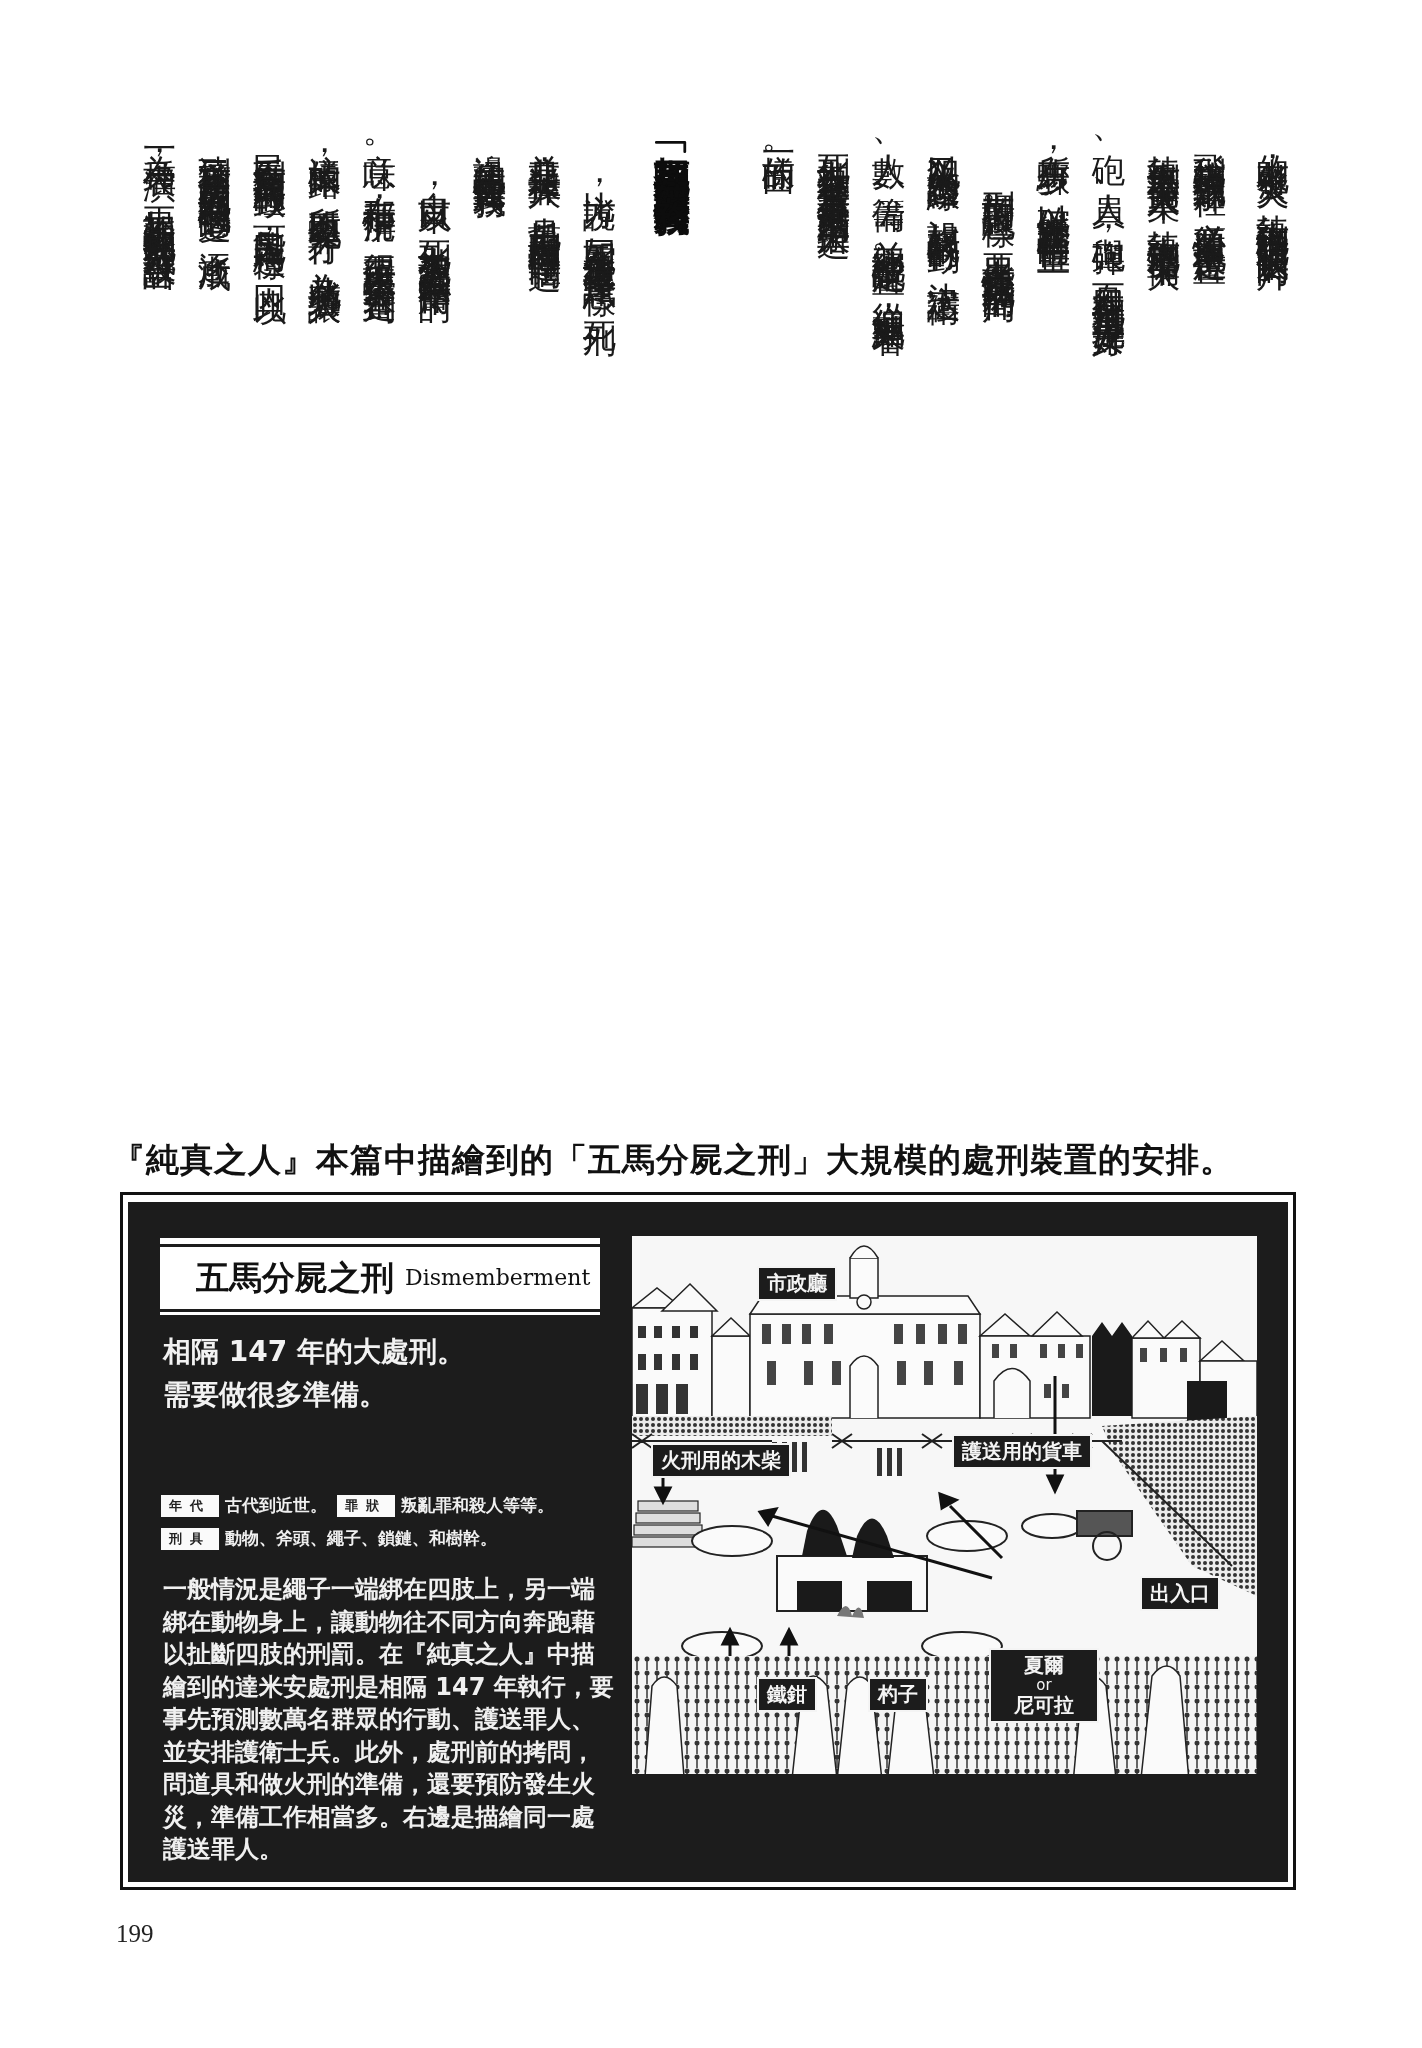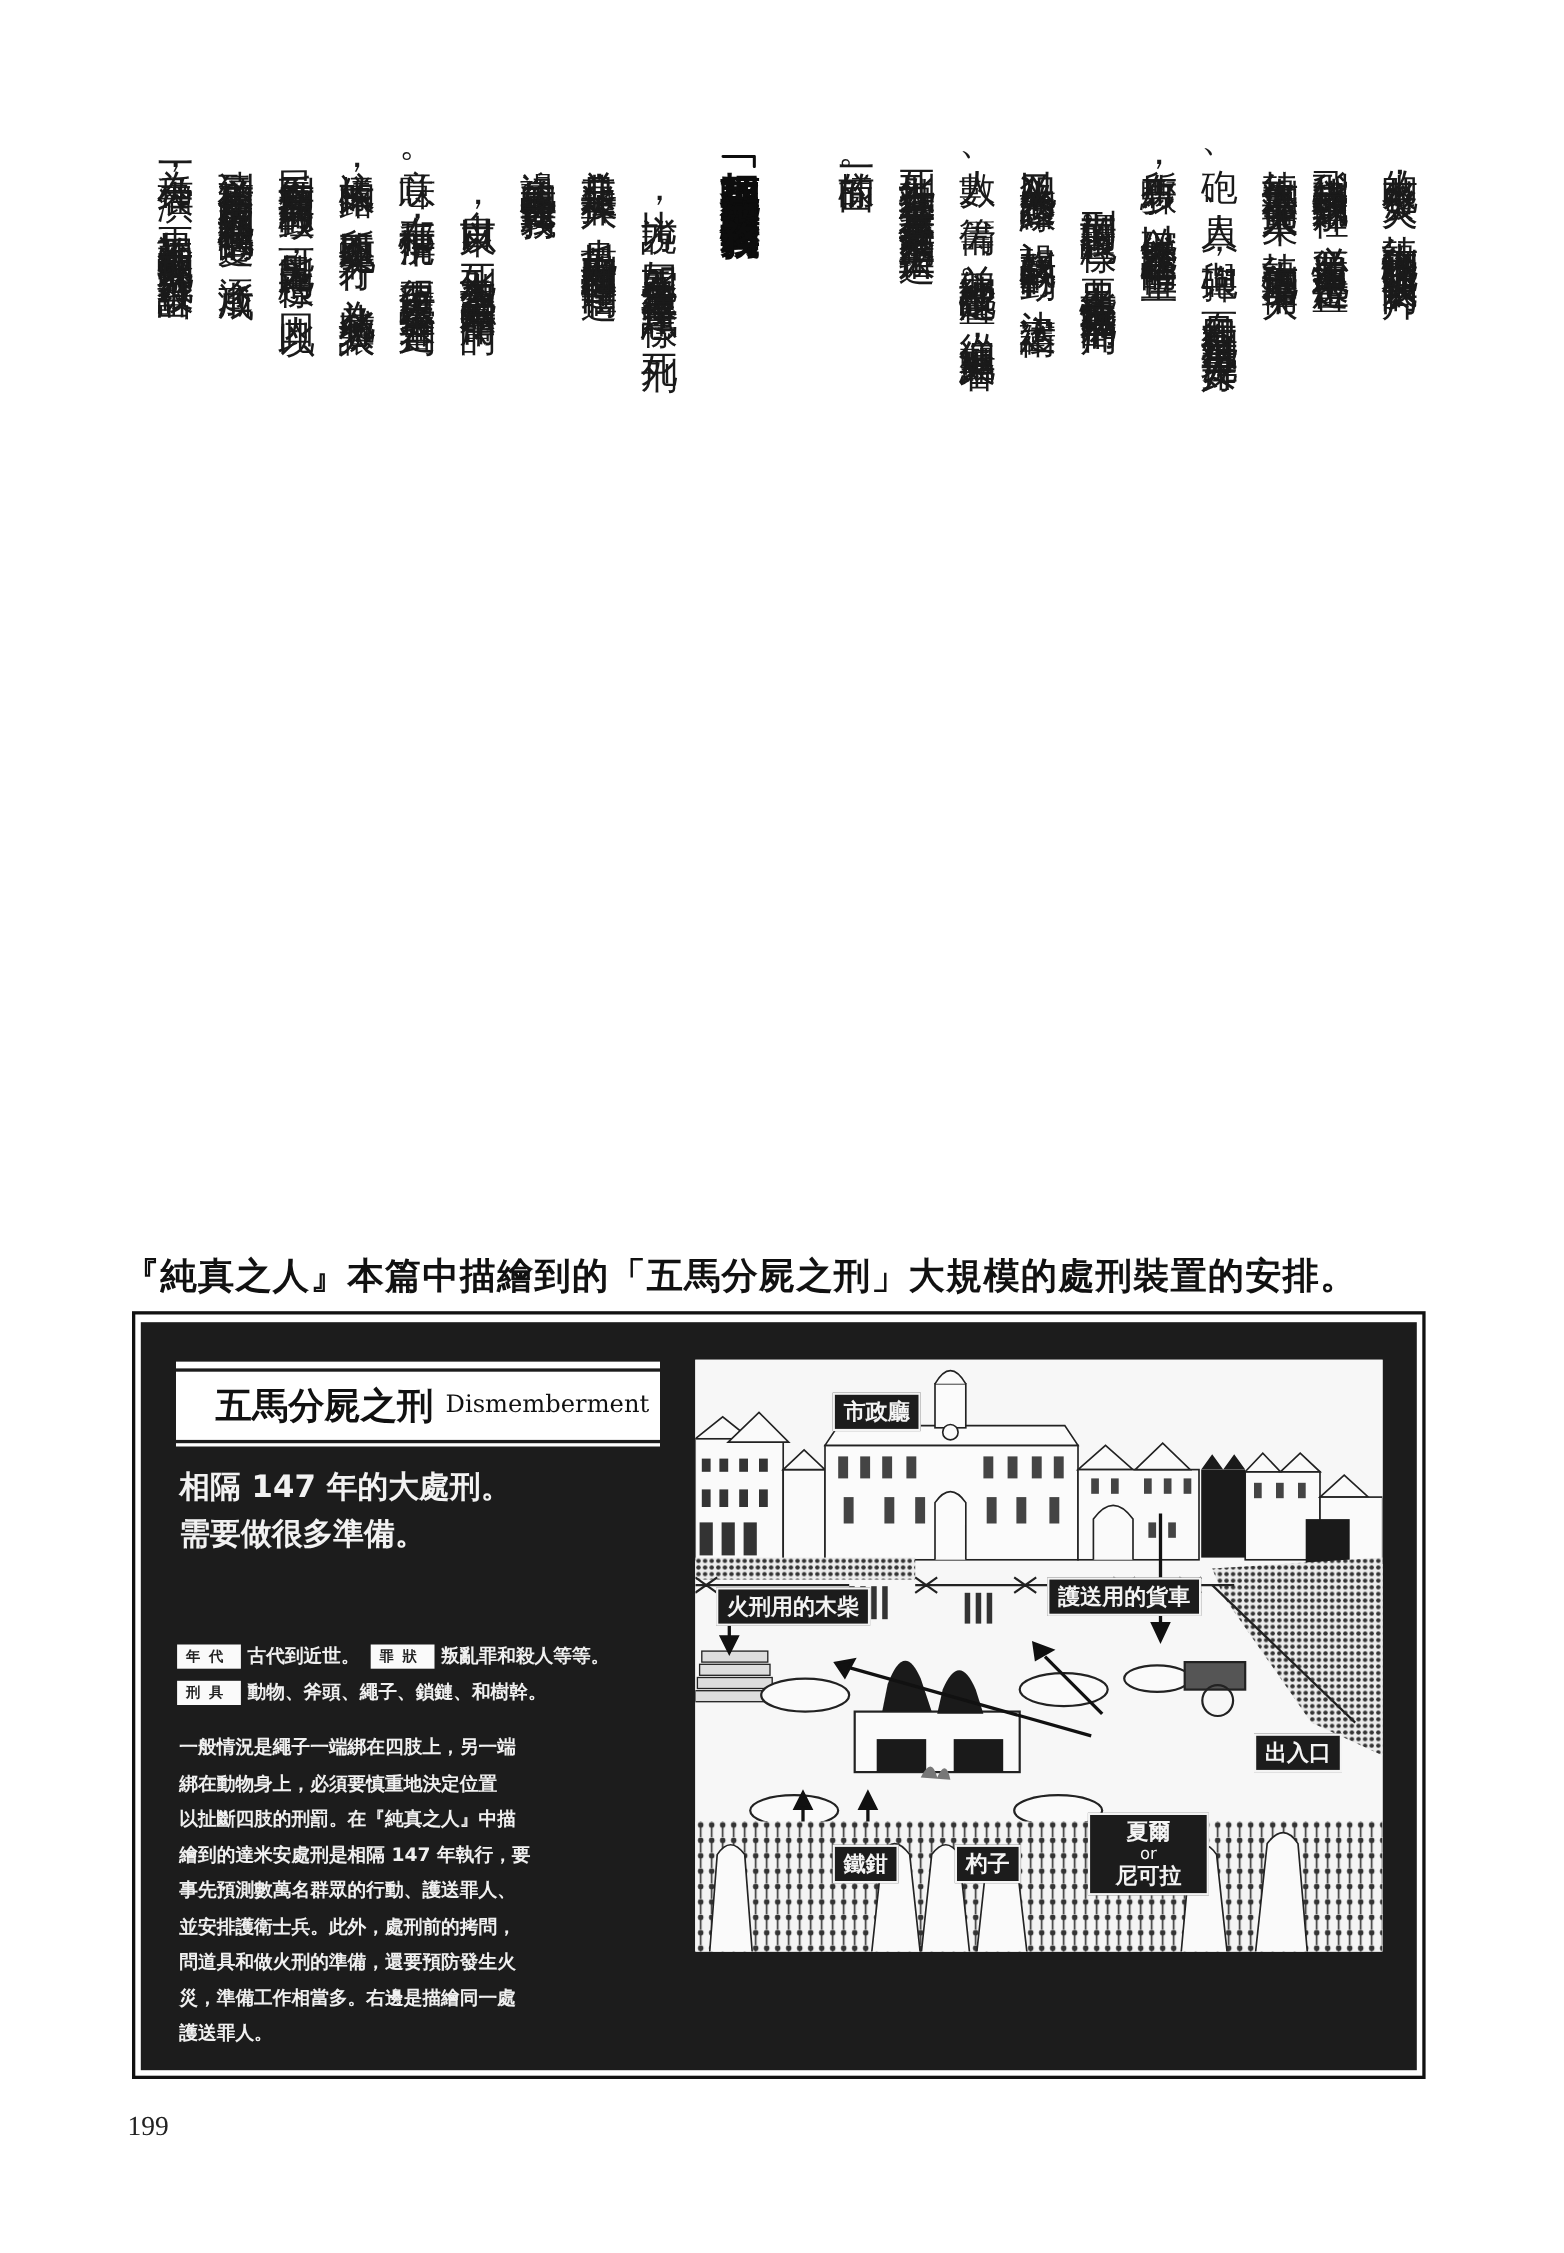--- a/index.html
+++ b/index.html
@@ -13,21 +13,21 @@
   .title-band::before, .title-band::after { content: ""; position: absolute; left: 0; right: 0; height: 3px; background: #1c1c1c; }
   .title-band::before { top: 3px; }
   .title-band::after { bottom: 3px; }
   .title-cn { position: absolute; left: 36px; top: 15px; font-family: "DejaVu Serif", serif; font-weight: bold; font-size: 33px; color: #111; white-space: nowrap; }
   .title-en { position: absolute; left: 245px; top: 24px; font-family: "DejaVu Serif", serif; font-size: 22px; color: #111; white-space: nowrap; }
   .lead { position: absolute; left: 163px; top: 1330px; font-family: "DejaVu Sans", sans-serif; font-weight: bold; font-size: 28px; line-height: 43px; color: #f2f2f2; }
   .lead div { white-space: nowrap; }
   .meta { position: absolute; left: 161px; font-family: "DejaVu Sans", sans-serif; font-weight: bold; font-size: 17px; color: #f0f0f0; display: flex; align-items: center; white-space: nowrap; }
   .tag { background: #fafafa; color: #222; padding: 2px 8px; margin-right: 6px; letter-spacing: 8px; font-size: 13px; }
   .meta .val { margin-right: 10px; }
-  .body-text { position: absolute; left: 163px; top: 1573px; width: 460px; font-family: "DejaVu Sans", sans-serif; font-weight: bold; font-size: 17px; line-height: 32.5px; color: #f0f0f0; }
+  .body-text { position: absolute; left: 163px; top: 1573px; width: 460px; font-family: "DejaVu Sans", sans-serif; font-weight: bold; font-size: 24px; line-height: 32.5px; color: #f0f0f0; }
   .body-text div { white-space: nowrap; }
   .illus { position: absolute; left: 632px; top: 1236px; width: 625px; height: 538px; background: #f6f6f6; overflow: hidden; }
   .illus svg { position: absolute; left: 0; top: 0; }
   .label { position: absolute; background: #1c1c1c; color: #f4f4f4; font-family: "DejaVu Sans", sans-serif; font-weight: bold; font-size: 20px; padding: 4px 8px; border: 2px solid #f4f4f4; white-space: nowrap; line-height: 1.15; text-align: center; }
   .label .or { font-size: 15px; font-weight: normal; display: block; }
   .page-number { position: absolute; left: 116px; top: 1920px; font-family: Liberation Serif, serif; font-size: 25px; color: #222; }
 </style>
 </head>
 <body>
 
@@ -75,21 +75,21 @@
   <span class="tag">罪狀</span>
   <span class="val">叛亂罪和殺人等等。</span>
 </div>
 <div class="meta" style="top:1527px">
   <span class="tag">刑具</span>
   <span class="val">動物、斧頭、繩子、鎖鏈、和樹幹。</span>
 </div>
 
 <div class="body-text">
   <div>一般情況是繩子一端綁在四肢上，另一端</div>
-  <div>綁在動物身上，必須要慎重地決定位置</div>
+  <div>綁在動物身上，讓動物往不同方向奔跑藉</div>
   <div>以扯斷四肢的刑罰。在『純真之人』中描</div>
   <div>繪到的達米安處刑是相隔 147 年執行，要</div>
   <div>事先預測數萬名群眾的行動、護送罪人、</div>
   <div>並安排護衛士兵。此外，處刑前的拷問，</div>
   <div>問道具和做火刑的準備，還要預防發生火</div>
   <div>災，準備工作相當多。右邊是描繪同一處</div>
   <div>護送罪人。</div>
 </div>
 
 <div class="illus">

